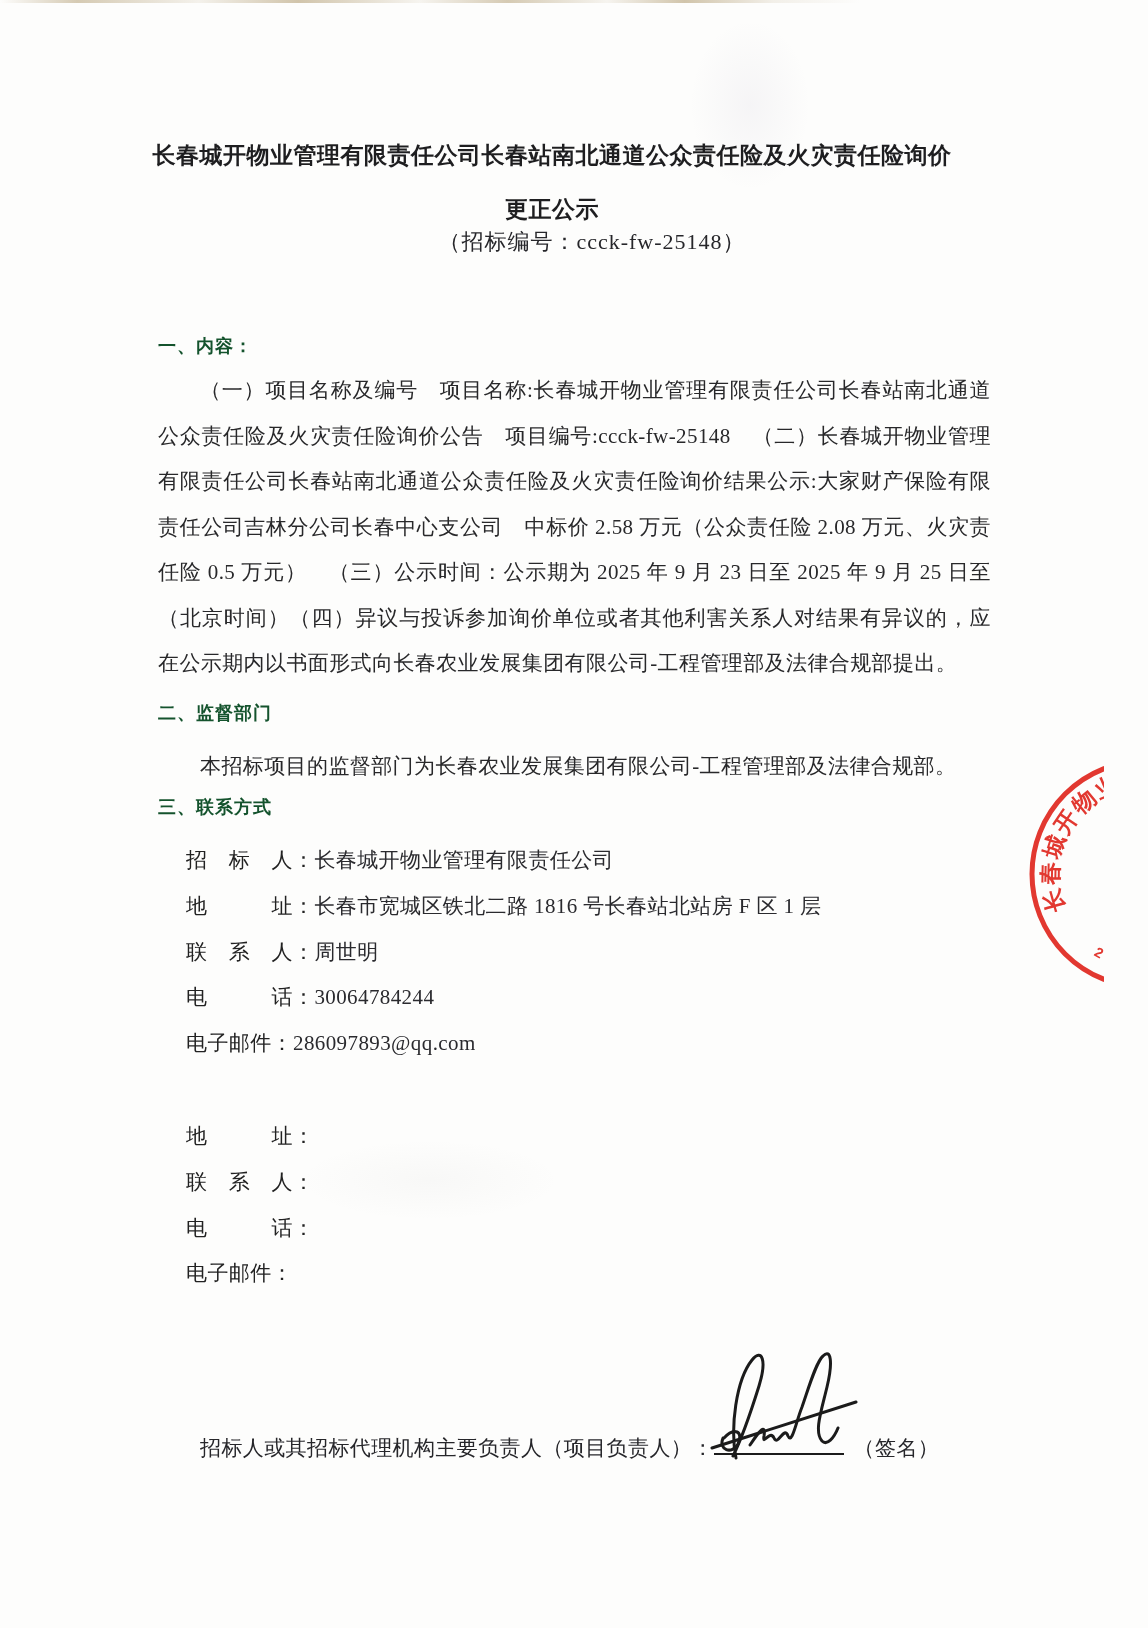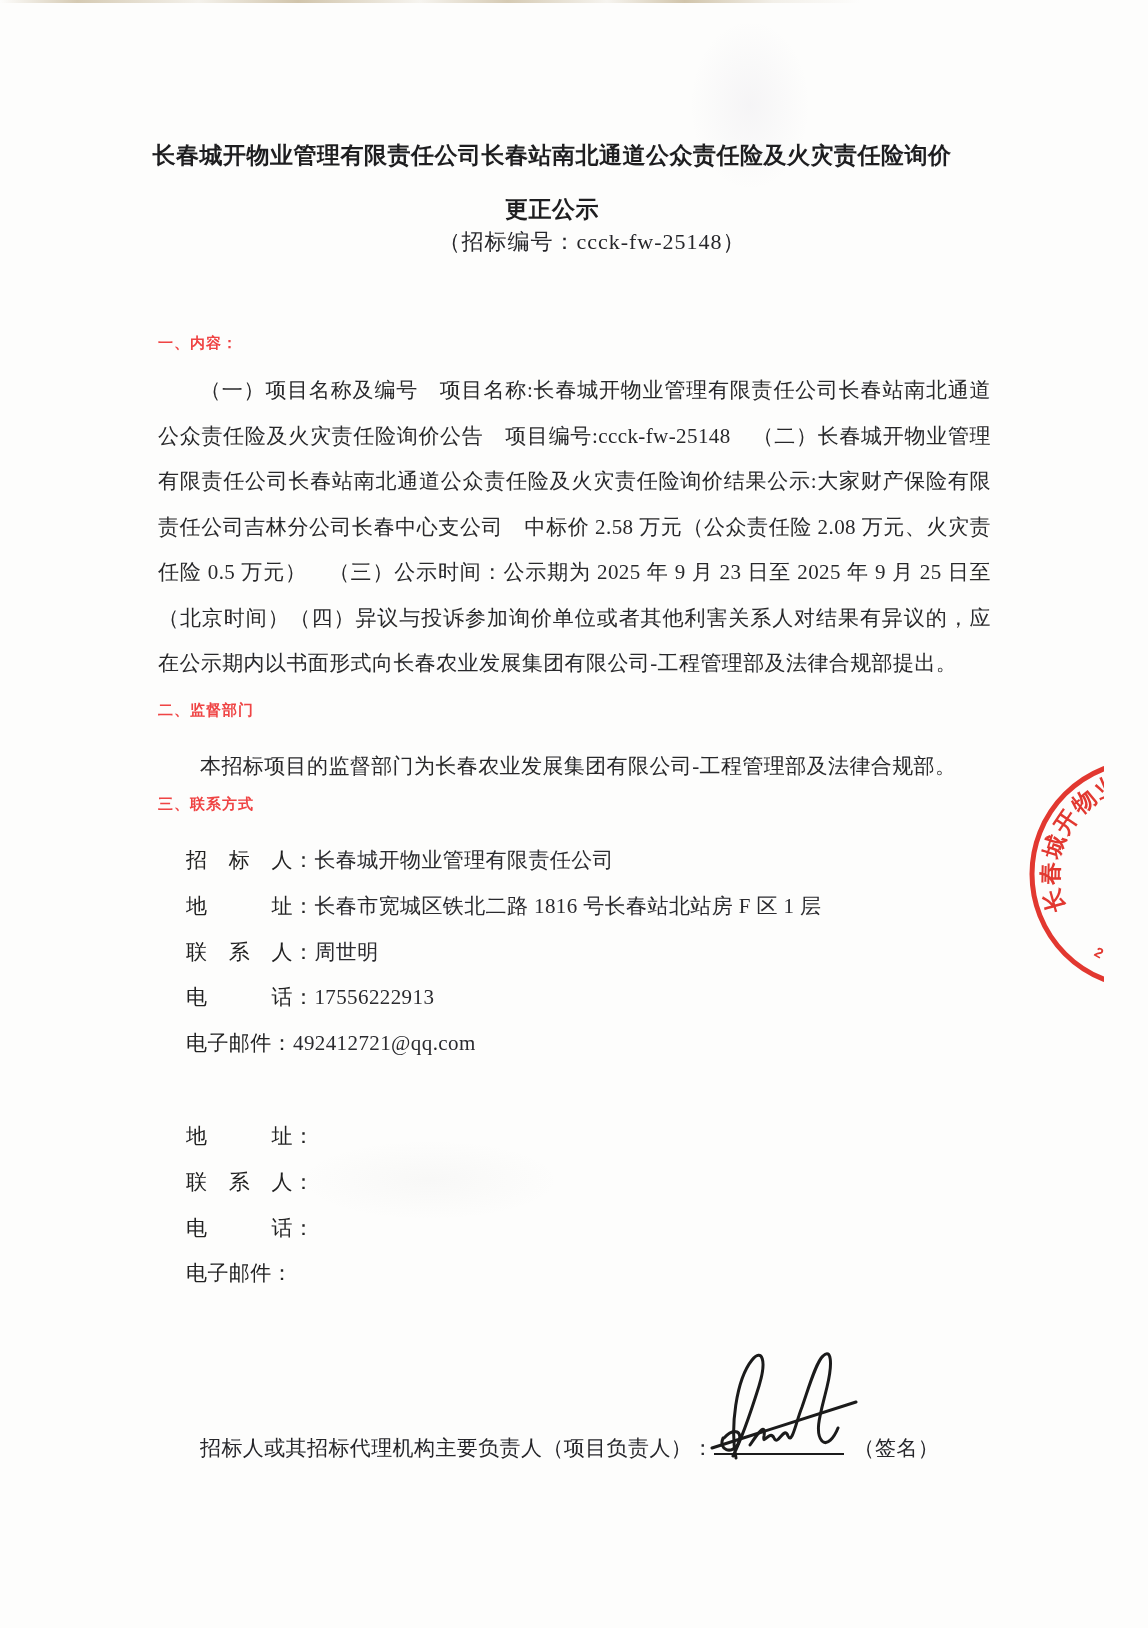--- a/index.html
+++ b/index.html
@@ -33,21 +33,21 @@
   .title-1{top:140px;}
   .title-2{top:194px;}
   .tender-no{
     position:absolute;left:0;top:227px;width:100%;text-align:center;
     font-size:22px;color:#26262a;font-weight:500;letter-spacing:1px;padding-left:40px;
   }
 
   .heading{
     position:absolute;left:158px;
     font-family:"Liberation Sans","DejaVu Sans",sans-serif;
-    font-weight:bold;font-size:15px;color:#ef4444;letter-spacing:1px;
+    font-weight:bold;font-size:18px;color:#14532d;letter-spacing:1px;
   }
   .h-content{top:334px;}
   .h-supervision{top:701px;text-align:right;}
   .h-contact{top:795px;}
 
   .para{
     position:absolute;left:158px;width:833px;
     font-size:21px;line-height:45.5px;color:#28282a;
     text-align:justify;text-justify:inter-character;letter-spacing:.4px;
   }
@@ -96,22 +96,22 @@
 
   <div class="heading h-supervision">二、监督部门</div>
   <div class="para para-supervision">本招标项目的监督部门为长春农业发展集团有限公司-工程管理部及法律合规部。</div>
 
   <div class="heading h-contact">三、联系方式</div>
 
   <div class="contact-list contact-tenderer">
     <div class="contact-row"><span class="contact-label">招　标　人：</span><span class="contact-value">长春城开物业管理有限责任公司</span></div>
     <div class="contact-row"><span class="contact-label">地　　　址：</span><span class="contact-value">长春市宽城区铁北二路 1816 号长春站北站房 F 区 1 层</span></div>
     <div class="contact-row"><span class="contact-label">联　系　人：</span><span class="contact-value">周世明</span></div>
-    <div class="contact-row"><span class="contact-label">电　　　话：</span><span class="contact-value">17556222913</span></div>
-    <div class="contact-row"><span class="contact-label">电子邮件：</span><span class="contact-value">492412721@qq.com</span></div>
+    <div class="contact-row"><span class="contact-label">电　　　话：</span><span class="contact-value">30064784244</span></div>
+    <div class="contact-row"><span class="contact-label">电子邮件：</span><span class="contact-value">286097893@qq.com</span></div>
   </div>
 
   <div class="contact-list contact-agency">
     <div class="contact-row"><span class="contact-label">地　　　址：</span><span class="contact-value"></span></div>
     <div class="contact-row"><span class="contact-label">联　系　人：</span><span class="contact-value"></span></div>
     <div class="contact-row"><span class="contact-label">电　　　话：</span><span class="contact-value"></span></div>
     <div class="contact-row"><span class="contact-label">电子邮件：</span><span class="contact-value"></span></div>
   </div>
 
   <div class="signature-row">

